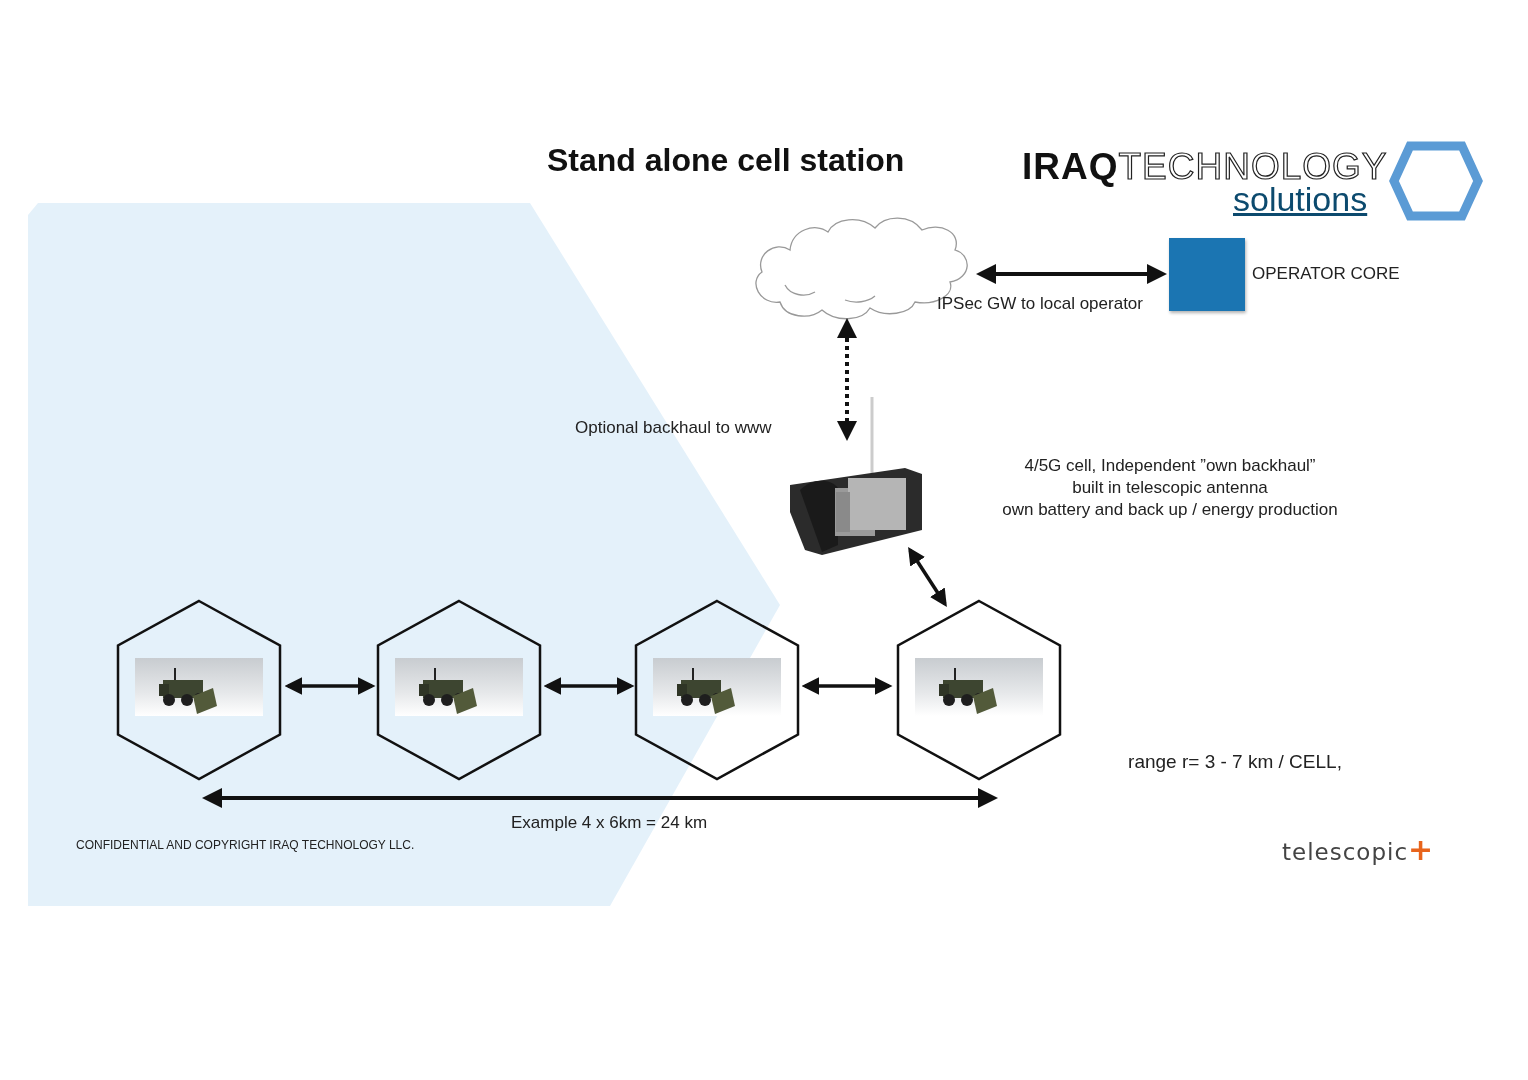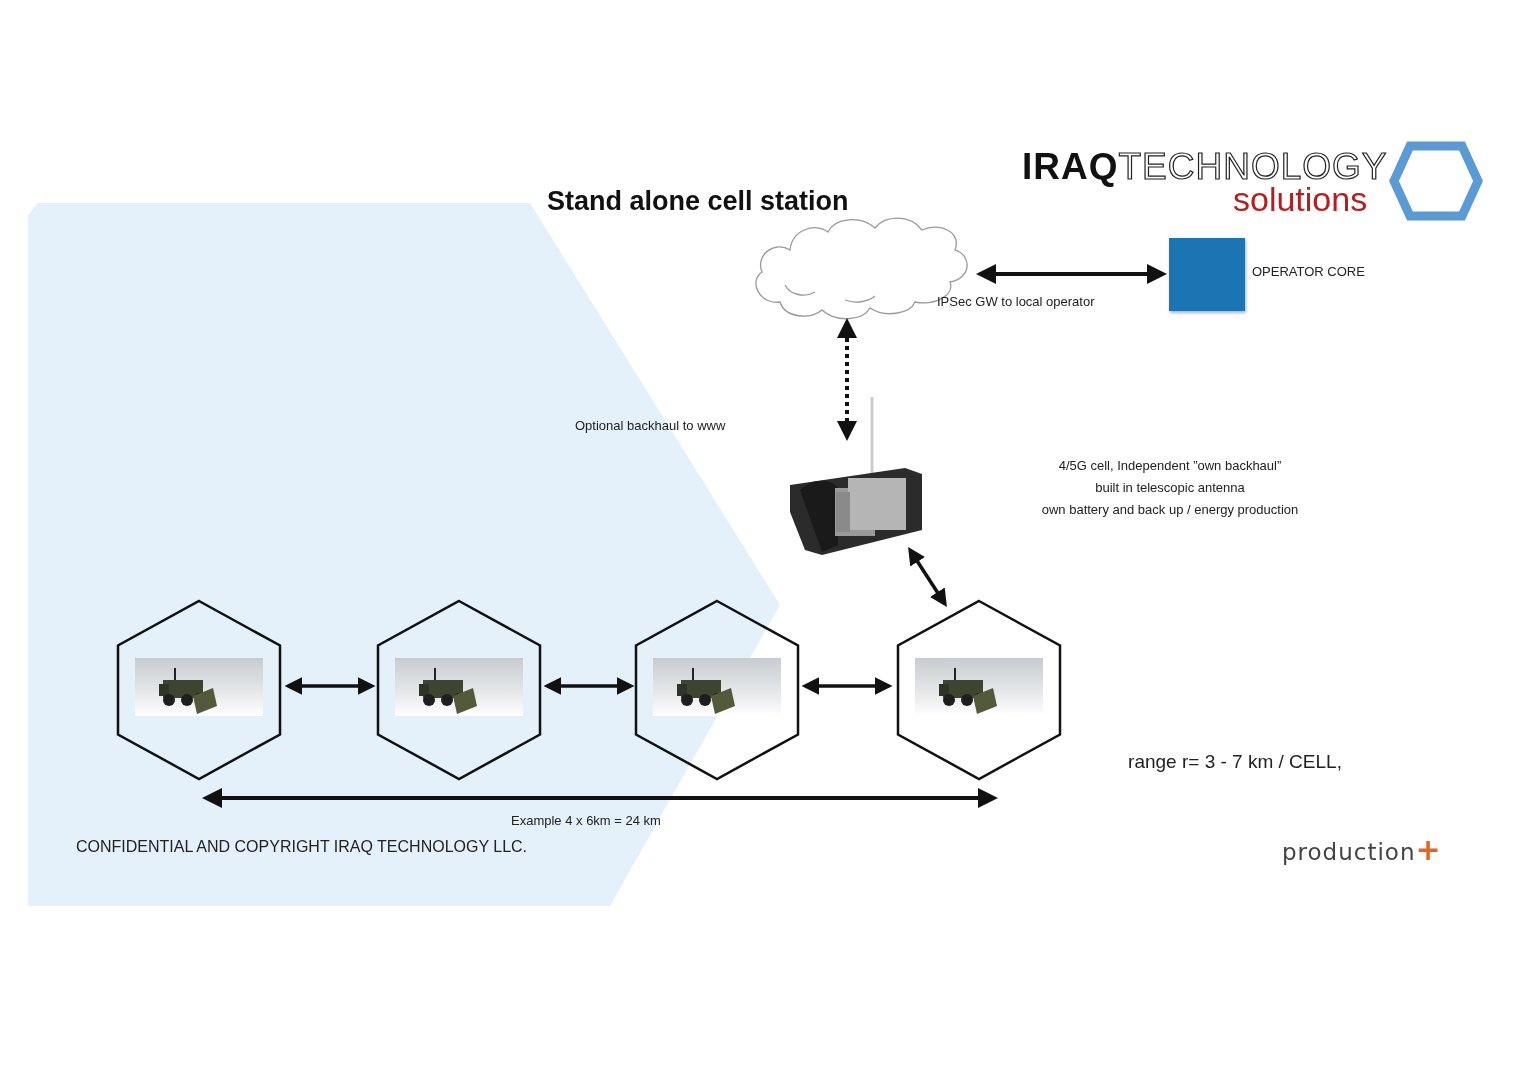--- a/index.html
+++ b/index.html
@@ -1,32 +1,32 @@
 <!DOCTYPE html>
 <html><head>
 <meta charset="utf-8">
 <style>
   html, body { margin:0; padding:0; background:#ffffff; }
   body { width:1528px; height:1080px; position:relative; overflow:hidden;
          font-family:"Liberation Sans", sans-serif; color:#222; }
   .abs { position:absolute; }
   #bg-svg { position:absolute; left:0; top:0; }
-  .title { left:547px; top:142px; font-size:27px; font-weight:bold; color:#111; white-space:nowrap;margin-top:44px; }
+  .title { left:547px; top:142px; font-size:32px; font-weight:bold; color:#111; white-space:nowrap; }
   .logo-iraq { left:1022px; top:146px; font-size:37px; font-weight:bold; letter-spacing:1px; color:#111; white-space:nowrap; font-family:Liberation Sans, sans-serif; }
   .logo-tech { color:#fff; -webkit-text-stroke:1.2px #222; font-weight:normal; }
-  .logo-sol { left:1233px; top:180px; font-size:34px; color:#b91c1c; white-space:nowrap; }
-  .lbl { font-size:13px; color:#222; white-space:nowrap; }
+  .logo-sol { left:1233px; top:180px; font-size:34px; color:#0c4a6e; white-space:nowrap;text-decoration:underline; }
+  .lbl { font-size:17px; color:#222; white-space:nowrap; }
   .ctr { text-align:center; line-height:22px; }
   .core-label { left:1252px; top:264px; }
   .ipsec { left:937px; top:294px; }
   .backhaul { left:575px; top:370px;margin-top:48px; }
   .cellinfo { left:960px; top:455px; width:420px; }
   .range { left:1060px; top:749px; width:350px; font-size:19px; line-height:25px; }
   .example { left:511px; top:813px; }
-  .confid { left:76px; top:838px; font-size:16px; }
+  .confid { left:76px; top:838px; font-size:12px; }
   .innov { left:1282px; top:832px; font-size:23px; color:#444; letter-spacing:1px; font-family:"DejaVu Sans", sans-serif; white-space:nowrap; }
   .innov-plus { color:#e8641c; font-weight:bold; font-size:30px; }
   .op-core { left:1169px; top:238px; width:76px; height:73px; background:#1b75b2; box-shadow:1px 2px 3px rgba(0,0,0,0.3); }
   .photo { position:absolute; width:128px; height:58px;
            background:linear-gradient(to bottom,#c8ccd0 0%,#e6e8ea 60%,#ffffff 100%); }
 </style>
 </head>
 <body>
 
 <svg id="bg-svg" width="1528" height="1080">
@@ -140,14 +140,14 @@
   <div>own battery and back up / energy production</div>
 </div>
 
 <div class="abs lbl ctr range">
   <div>range r= 3 - 7 km / CELL,</div>
 </div>
 
 <div class="abs lbl example">Example 4 x 6km = 24 km</div>
 <div class="abs lbl confid">CONFIDENTIAL AND COPYRIGHT IRAQ TECHNOLOGY LLC.</div>
 <div class="abs innov">
-  <span>production</span><span class="innov-plus">+</span>
+  <span>telescopic</span><span class="innov-plus">+</span>
 </div>
 
 </body></html>

